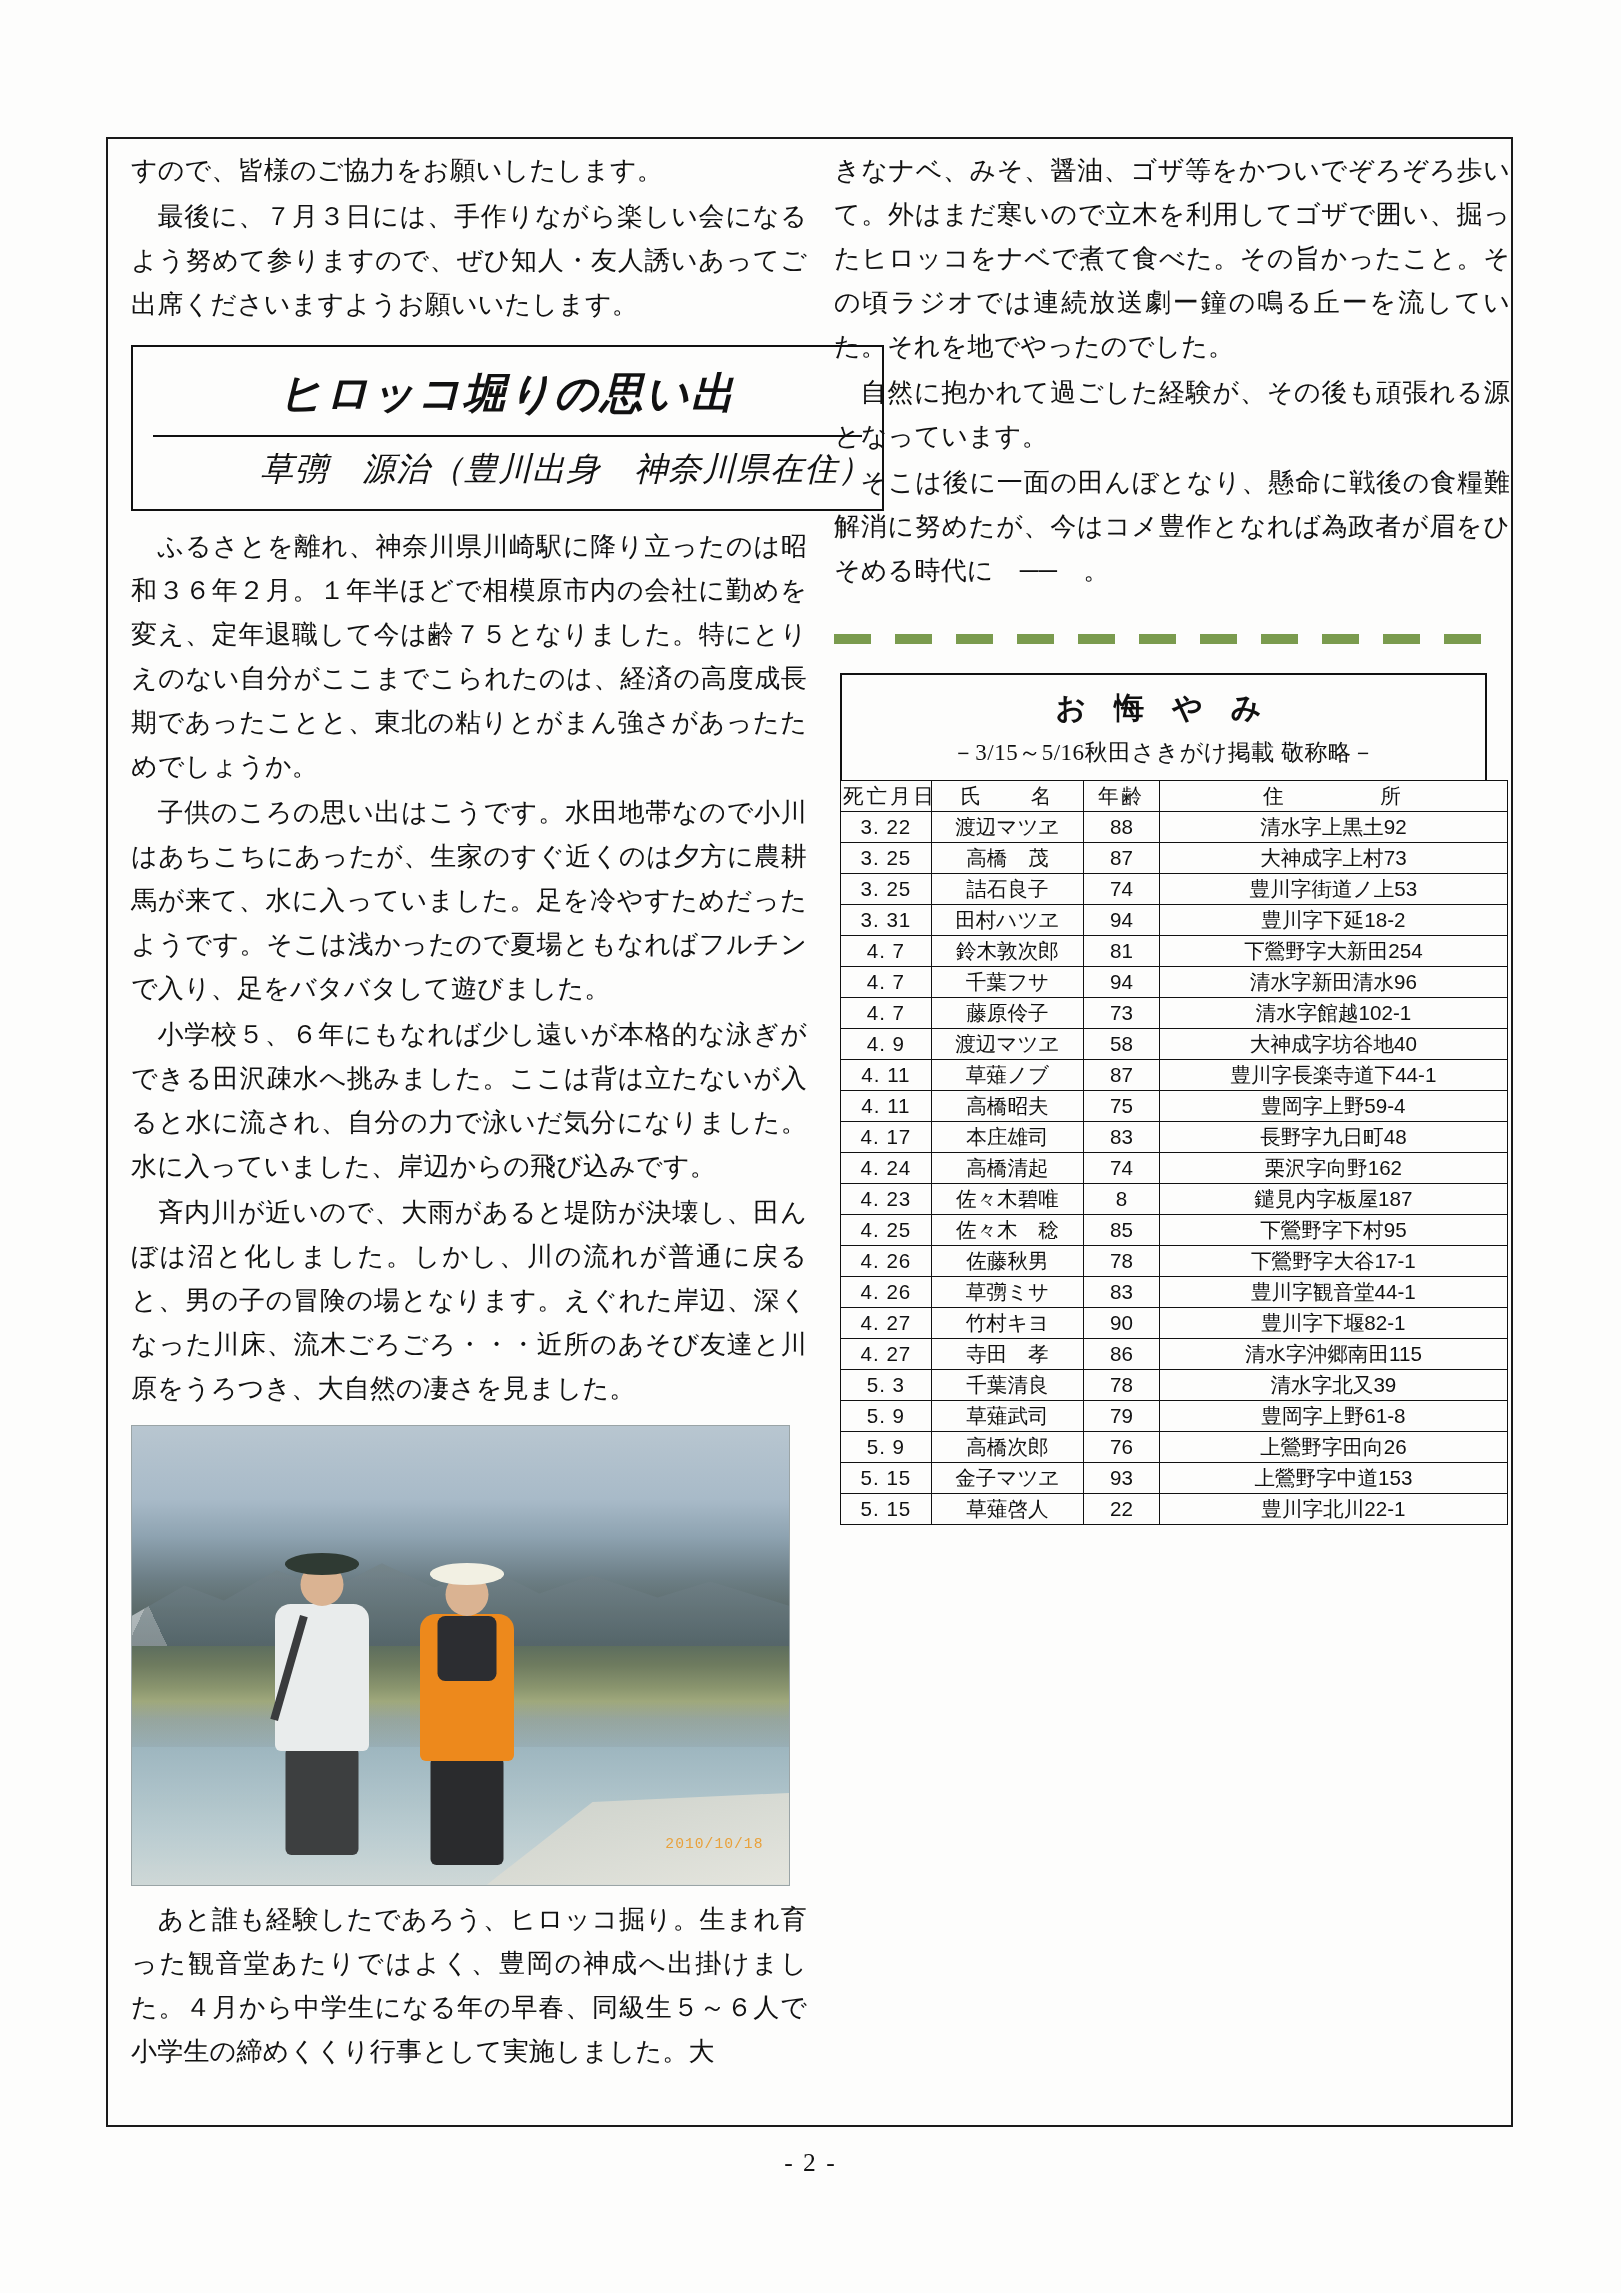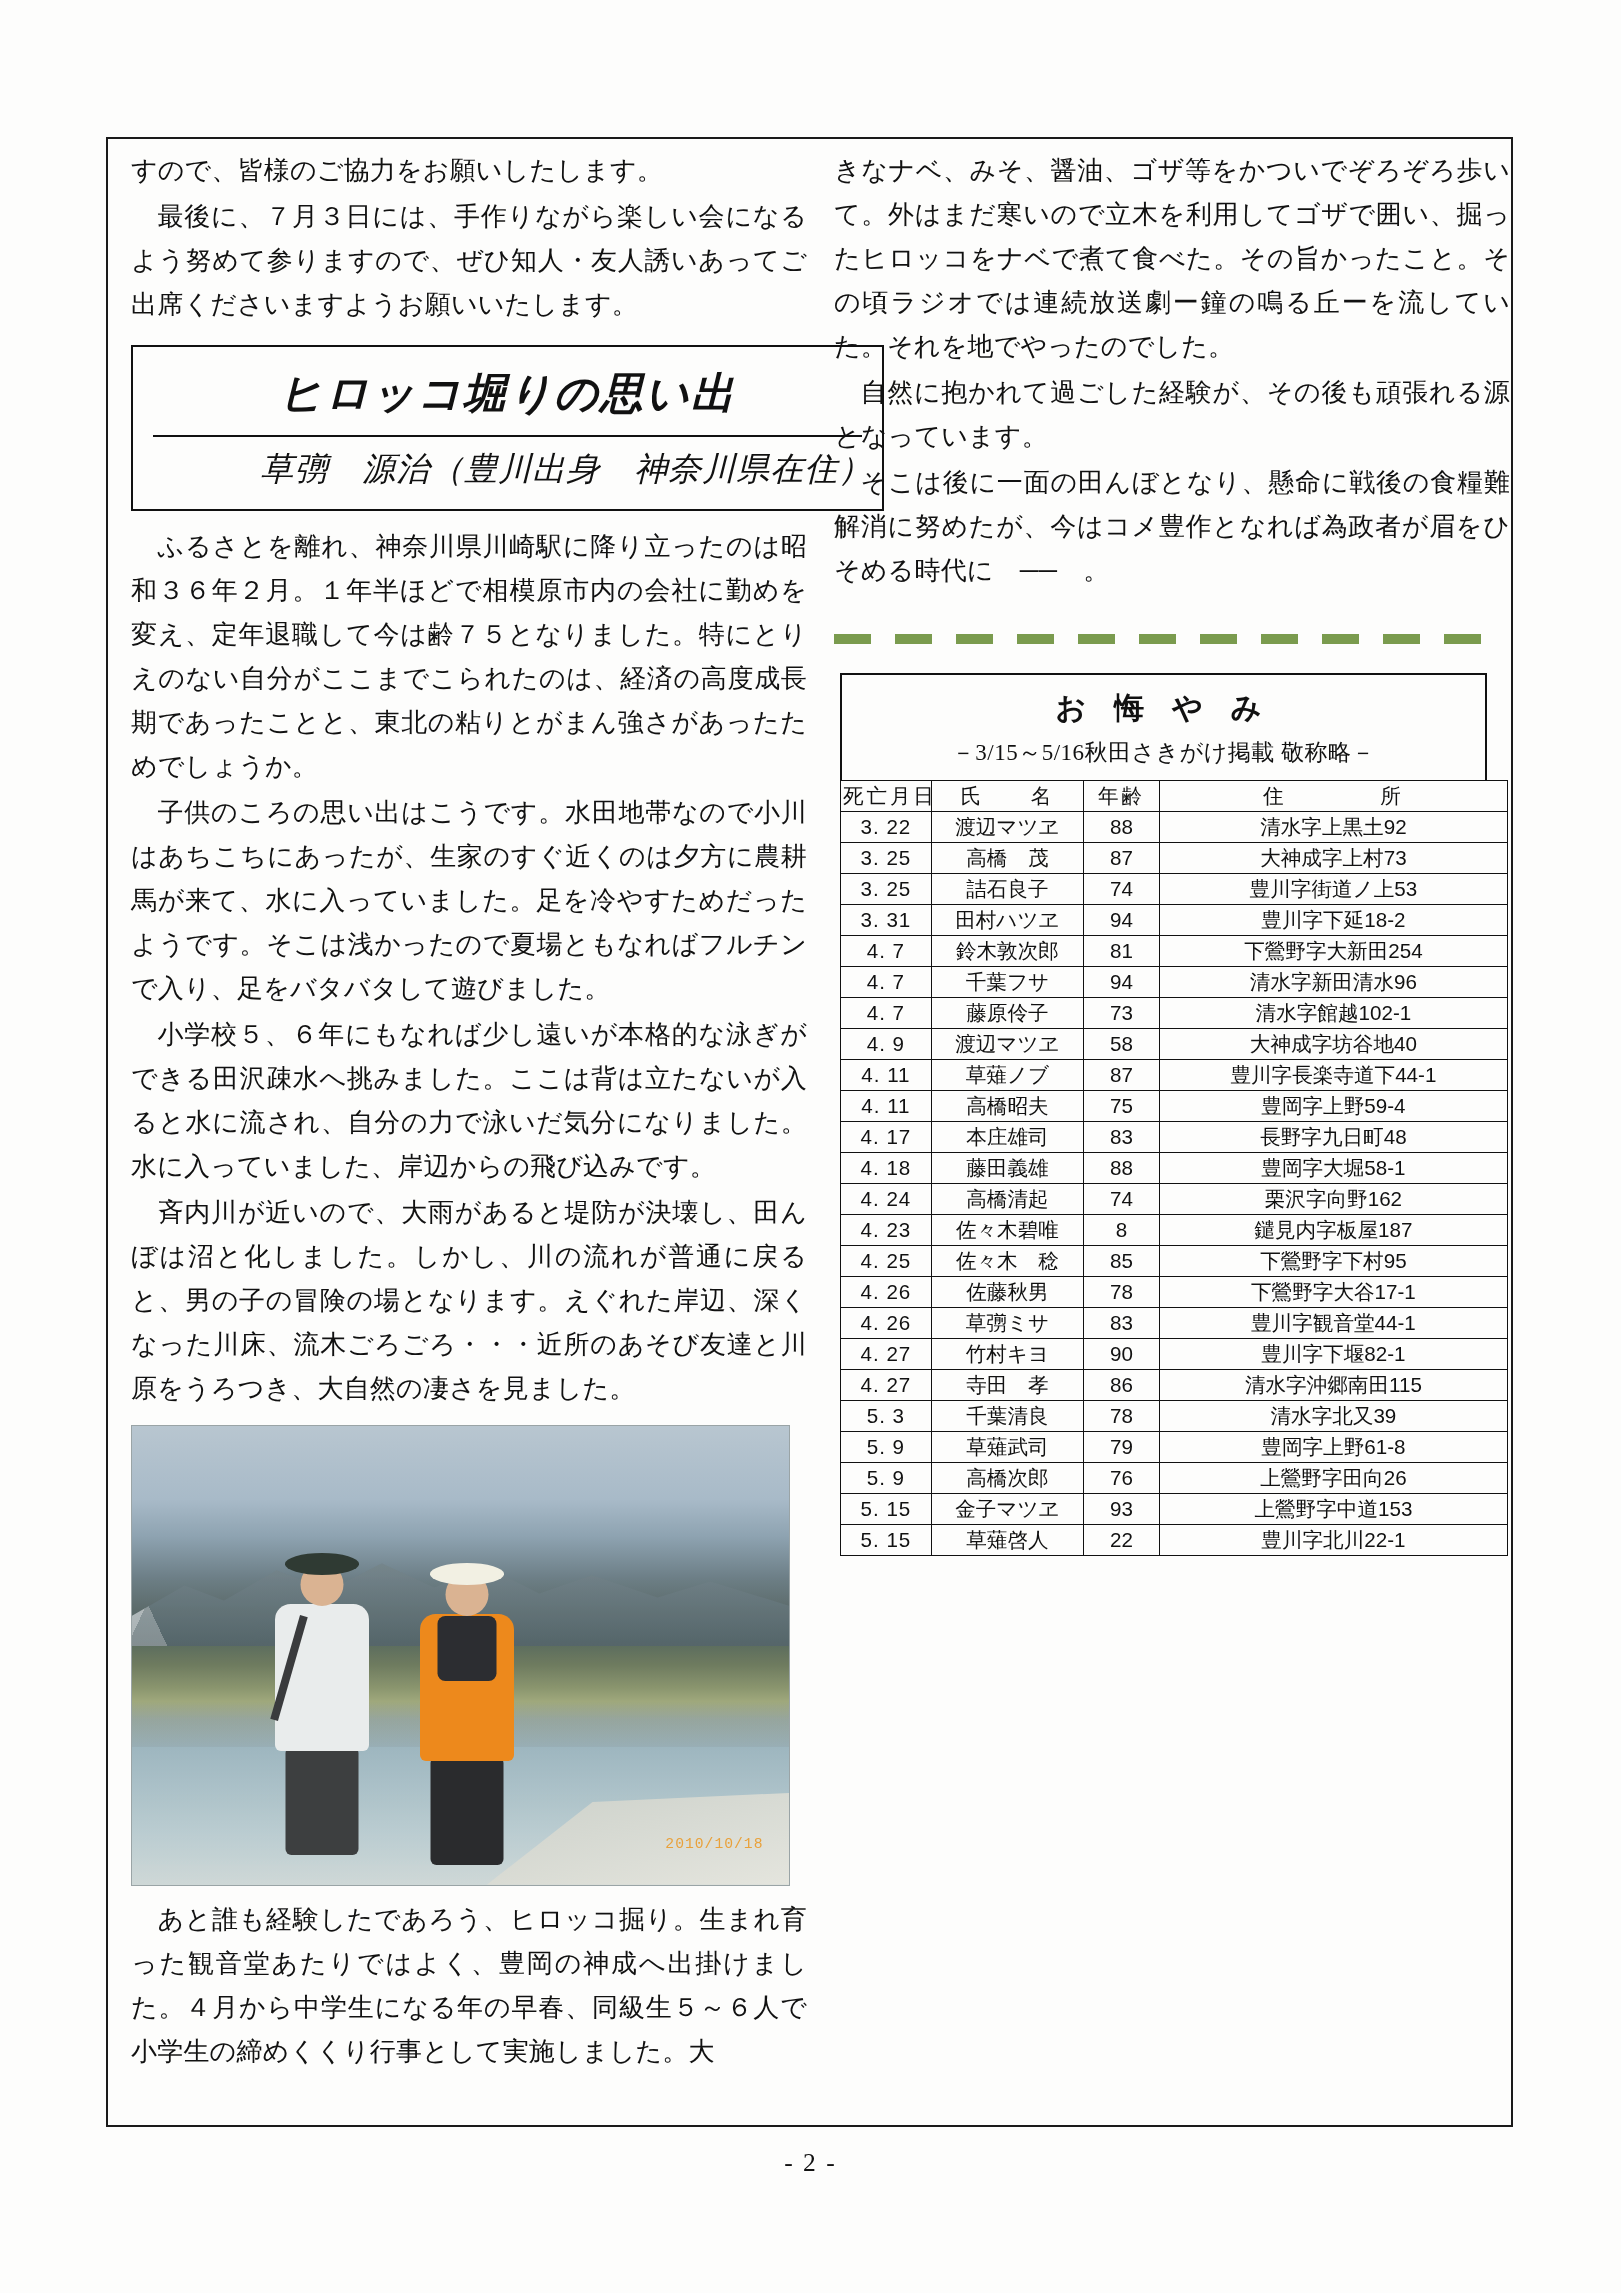--- a/index.html
+++ b/index.html
@@ -393,26 +393,20 @@
                 <td class="c-age">75</td>
                 <td class="c-addr">豊岡字上野59-4</td>
               </tr>
               <tr>
                 <td class="c-date">4. 17</td>
                 <td class="c-name">本庄雄司</td>
                 <td class="c-age">83</td>
                 <td class="c-addr">長野字九日町48</td>
               </tr>
               <tr>
-                <td class="c-date">4. 18</td>
-                <td class="c-name">藤田義雄</td>
-                <td class="c-age">88</td>
-                <td class="c-addr">豊岡字大堀58-1</td>
-              </tr>
-              <tr>
                 <td class="c-date">4. 24</td>
                 <td class="c-name">高橋清起</td>
                 <td class="c-age">74</td>
                 <td class="c-addr">栗沢字向野162</td>
               </tr>
               <tr>
                 <td class="c-date">4. 23</td>
                 <td class="c-name">佐々木碧唯</td>
                 <td class="c-age">8</td>
                 <td class="c-addr">鑓見内字板屋187</td>

